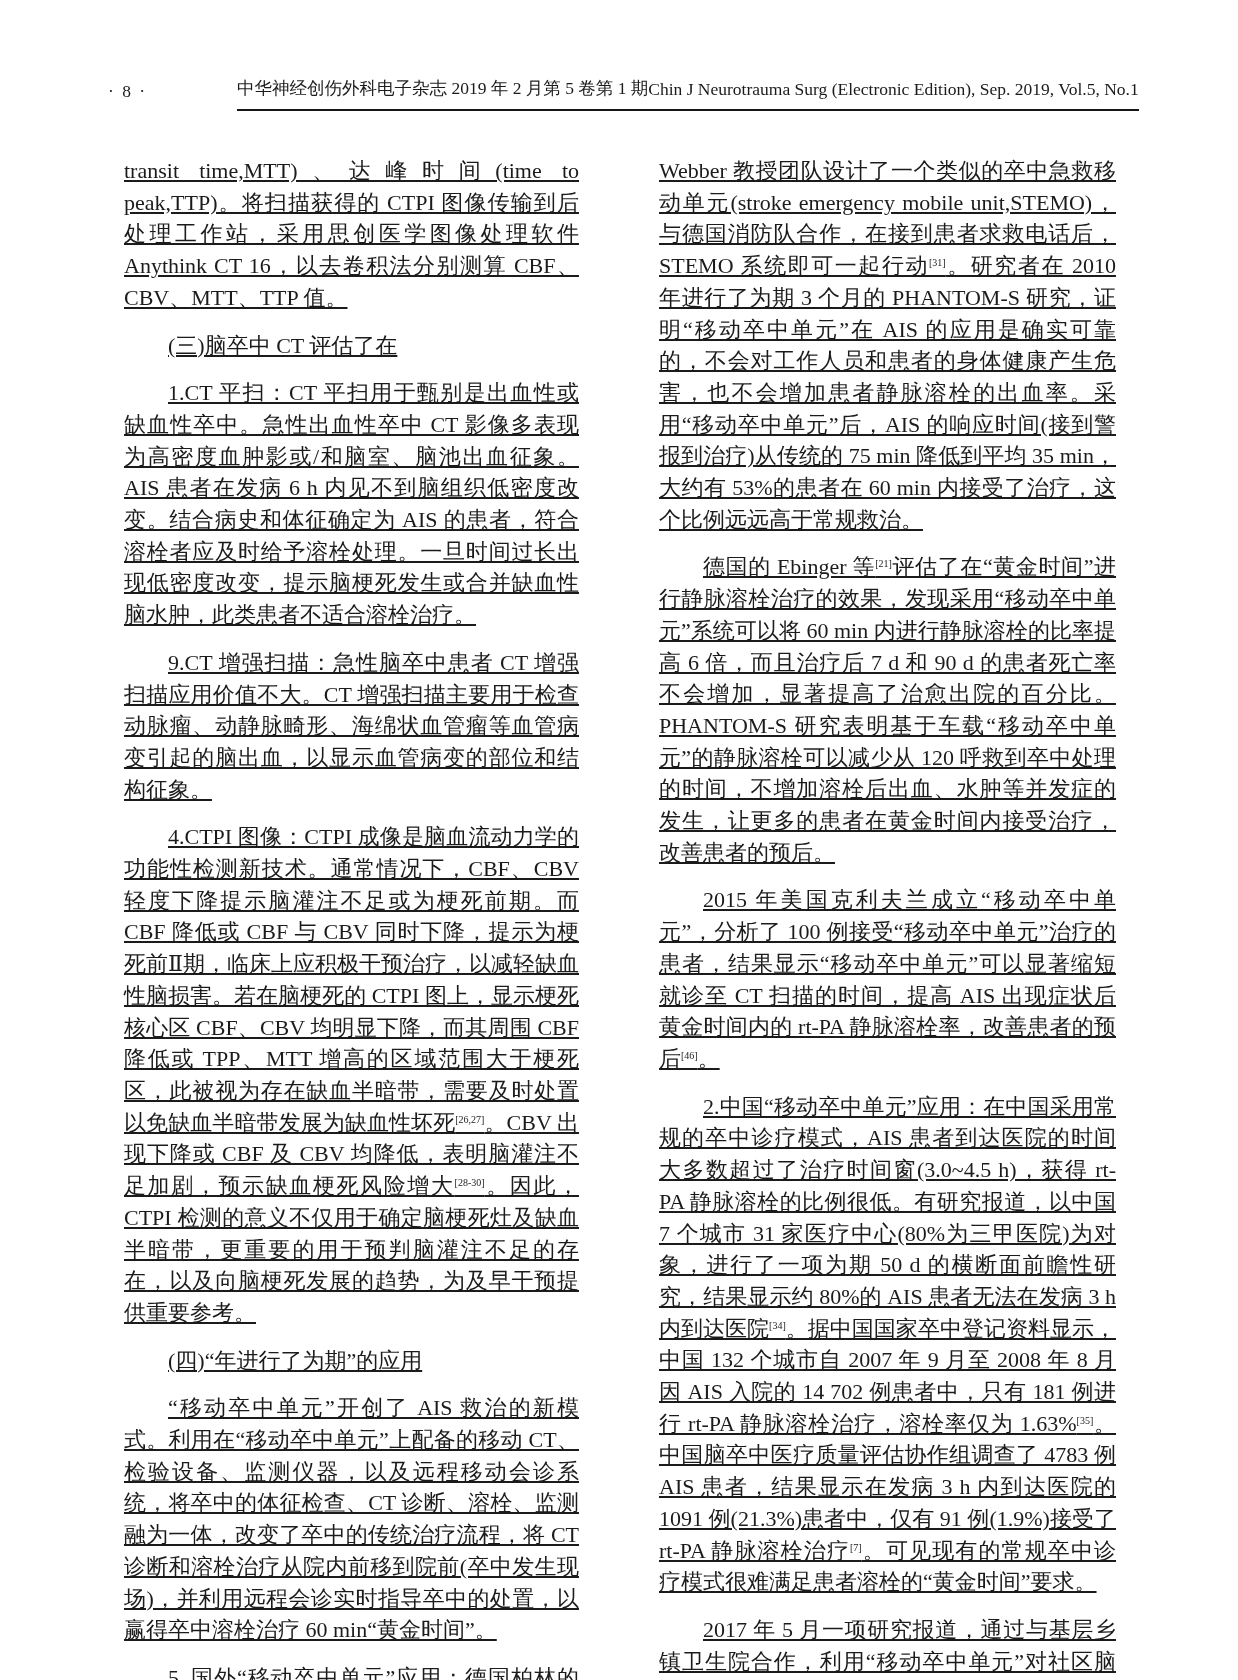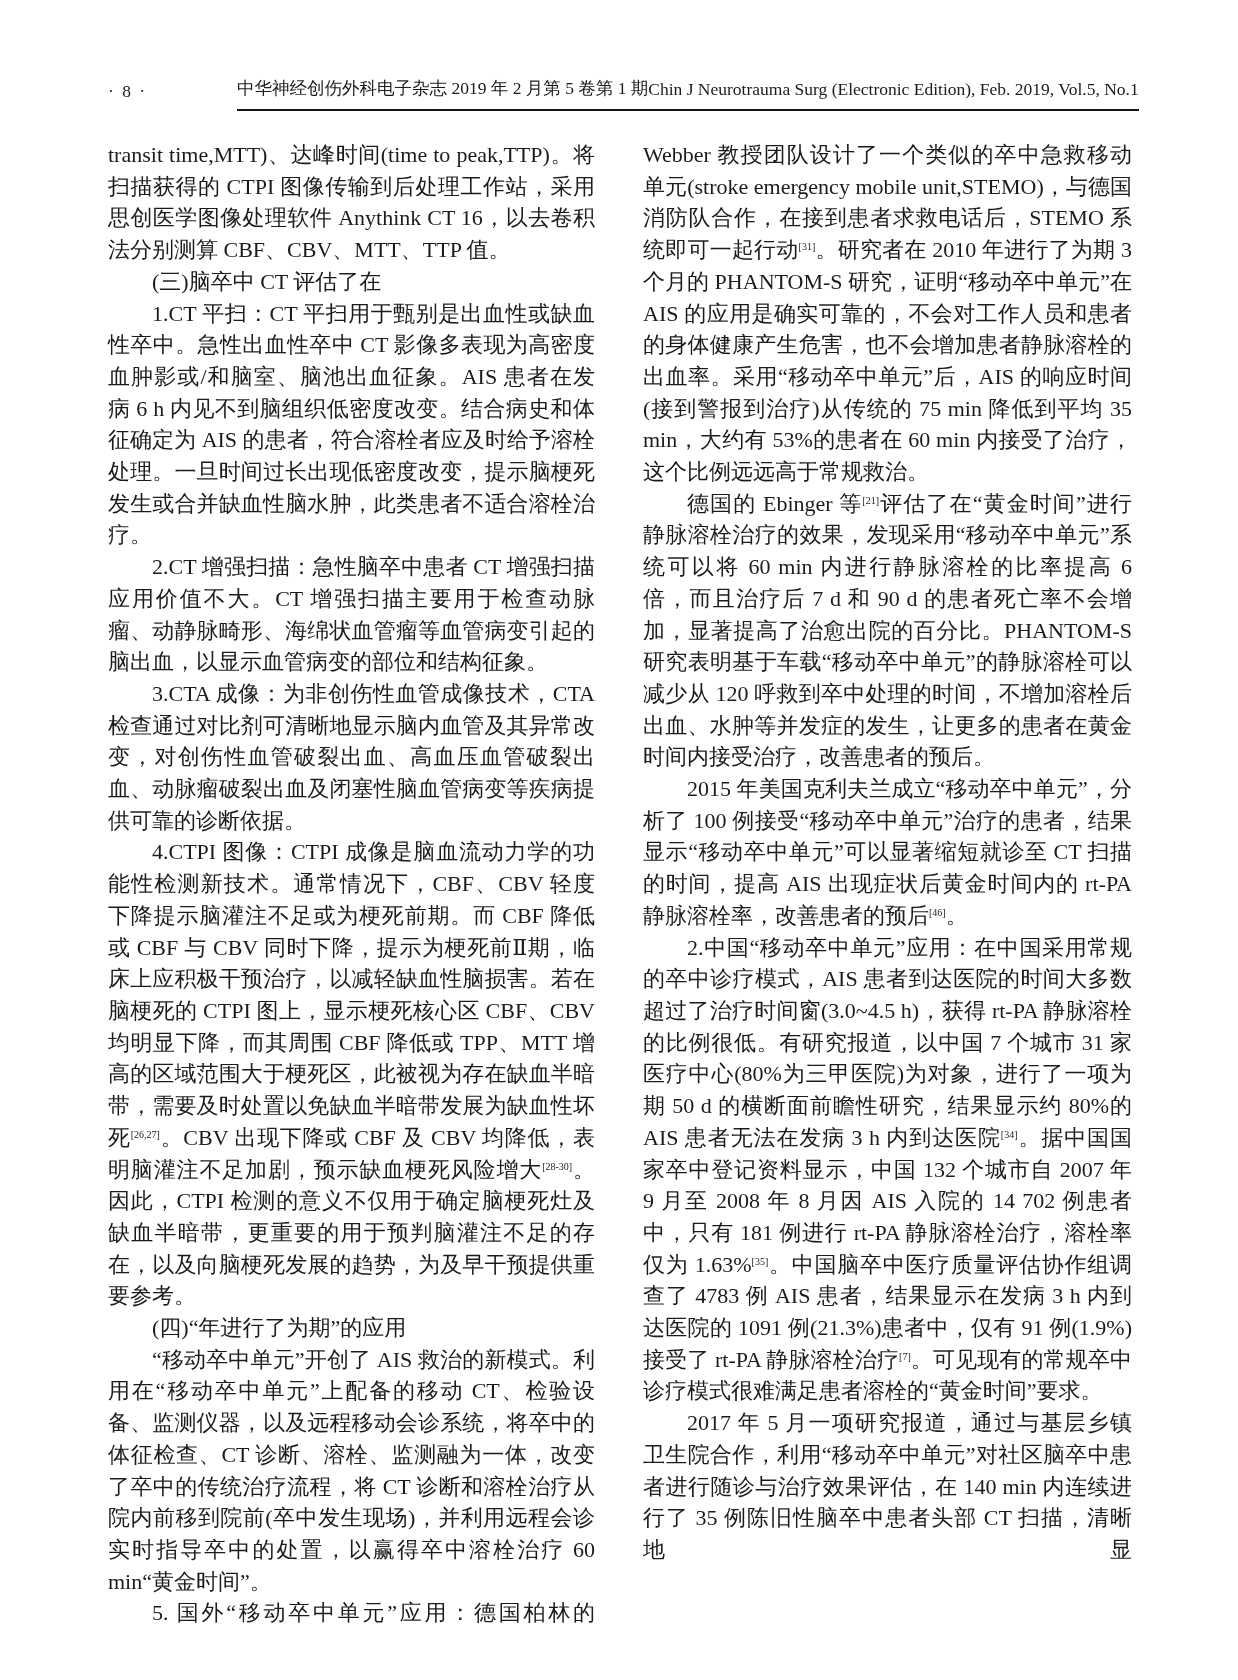--- a/index.html
+++ b/index.html
@@ -42,49 +42,48 @@
   
   .col {
     position: absolute;
     top: 139px;
     font-size: 22px;
     line-height: 31.7px;
     text-align: justify;
   }
   .col-left  { left: 108px; width: 487px; }
   .col-right { left: 643px; width: 489px; }
-  p.para { margin: 0; text-align: justify; }
+  p.para { margin: 16px; text-align: justify; text-decoration: underline; }
   p.para.indent { text-indent: 2em; }
   p.para.jlast { text-align-last: justify; }
   sup {
     font-size: 10px;
     line-height: 0;
     vertical-align: 7px;
     letter-spacing: 0;
   }
 </style>
 </head>
 <body>
 
 <div class="page">
 
   <div class="header">
     <div class="page-num">· 8 ·</div>
     <div class="journal-line">
       <span>中华神经创伤外科电子杂志 2019 年 2 月第 5 卷第 1 期</span>
-      <span>Chin J Neurotrauma Surg (Electronic Edition), Feb. 2019, Vol.5, No.1</span>
+      <span>Chin J Neurotrauma Surg (Electronic Edition), Sep. 2019, Vol.5, No.1</span>
     </div>
   </div>
 
   <div class="col col-left">
       <p class="para">transit time,MTT)、达峰时间(time to peak,TTP)。将扫描获得的 CTPI 图像传输到后处理工作站，采用思创医学图像处理软件 Anythink CT 16，以去卷积法分别测算 CBF、CBV、MTT、TTP 值。</p>
       <p class="para indent">(三)脑卒中 CT 评估了在</p>
       <p class="para indent">1.CT 平扫：CT 平扫用于甄别是出血性或缺血性卒中。急性出血性卒中 CT 影像多表现为高密度血肿影或/和脑室、脑池出血征象。AIS 患者在发病 6 h 内见不到脑组织低密度改变。结合病史和体征确定为 AIS 的患者，符合溶栓者应及时给予溶栓处理。一旦时间过长出现低密度改变，提示脑梗死发生或合并缺血性脑水肿，此类患者不适合溶栓治疗。</p>
-      <p class="para indent">2.CT 增强扫描：急性脑卒中患者 CT 增强扫描应用价值不大。CT 增强扫描主要用于检查动脉瘤、动静脉畸形、海绵状血管瘤等血管病变引起的脑出血，以显示血管病变的部位和结构征象。</p>
-      <p class="para indent">3.CTA 成像：为非创伤性血管成像技术，CTA 检查通过对比剂可清晰地显示脑内血管及其异常改变，对创伤性血管破裂出血、高血压血管破裂出血、动脉瘤破裂出血及闭塞性脑血管病变等疾病提供可靠的诊断依据。</p>
+      <p class="para indent">9.CT 增强扫描：急性脑卒中患者 CT 增强扫描应用价值不大。CT 增强扫描主要用于检查动脉瘤、动静脉畸形、海绵状血管瘤等血管病变引起的脑出血，以显示血管病变的部位和结构征象。</p>
       <p class="para indent">4.CTPI 图像：CTPI 成像是脑血流动力学的功能性检测新技术。通常情况下，CBF、CBV 轻度下降提示脑灌注不足或为梗死前期。而 CBF 降低或 CBF 与 CBV 同时下降，提示为梗死前Ⅱ期，临床上应积极干预治疗，以减轻缺血性脑损害。若在脑梗死的 CTPI 图上，显示梗死核心区 CBF、CBV 均明显下降，而其周围 CBF 降低或 TPP、MTT 增高的区域范围大于梗死区，此被视为存在缺血半暗带，需要及时处置以免缺血半暗带发展为缺血性坏死<sup>[26,27]</sup>。CBV 出现下降或 CBF 及 CBV 均降低，表明脑灌注不足加剧，预示缺血梗死风险增大<sup>[28-30]</sup>。因此，CTPI 检测的意义不仅用于确定脑梗死灶及缺血半暗带，更重要的用于预判脑灌注不足的存在，以及向脑梗死发展的趋势，为及早干预提供重要参考。</p>
       <p class="para indent">(四)“年进行了为期”的应用</p>
       <p class="para indent">“移动卒中单元”开创了 AIS 救治的新模式。利用在“移动卒中单元”上配备的移动 CT、检验设备、监测仪器，以及远程移动会诊系统，将卒中的体征检查、CT 诊断、溶栓、监测融为一体，改变了卒中的传统治疗流程，将 CT 诊断和溶栓治疗从院内前移到院前(卒中发生现场)，并利用远程会诊实时指导卒中的处置，以赢得卒中溶栓治疗 60 min“黄金时间”。</p>
       <p class="para indent jlast">5. 国外“移动卒中单元”应用：德国柏林的</p>
     </div>
 
   <div class="col col-right">
       <p class="para">Webber 教授团队设计了一个类似的卒中急救移动单元(stroke emergency mobile unit,STEMO)，与德国消防队合作，在接到患者求救电话后，STEMO 系统即可一起行动<sup>[31]</sup>。研究者在 2010 年进行了为期 3 个月的 PHANTOM-S 研究，证明“移动卒中单元”在 AIS 的应用是确实可靠的，不会对工作人员和患者的身体健康产生危害，也不会增加患者静脉溶栓的出血率。采用“移动卒中单元”后，AIS 的响应时间(接到警报到治疗)从传统的 75 min 降低到平均 35 min，大约有 53%的患者在 60 min 内接受了治疗，这个比例远远高于常规救治。</p>
       <p class="para indent">德国的 Ebinger 等<sup>[21]</sup>评估了在“黄金时间”进行静脉溶栓治疗的效果，发现采用“移动卒中单元”系统可以将 60 min 内进行静脉溶栓的比率提高 6 倍，而且治疗后 7 d 和 90 d 的患者死亡率不会增加，显著提高了治愈出院的百分比。PHANTOM-S 研究表明基于车载“移动卒中单元”的静脉溶栓可以减少从 120 呼救到卒中处理的时间，不增加溶栓后出血、水肿等并发症的发生，让更多的患者在黄金时间内接受治疗，改善患者的预后。</p>
       <p class="para indent">2015 年美国克利夫兰成立“移动卒中单元”，分析了 100 例接受“移动卒中单元”治疗的患者，结果显示“移动卒中单元”可以显著缩短就诊至 CT 扫描的时间，提高 AIS 出现症状后黄金时间内的 rt-PA 静脉溶栓率，改善患者的预后<sup>[46]</sup>。</p>

